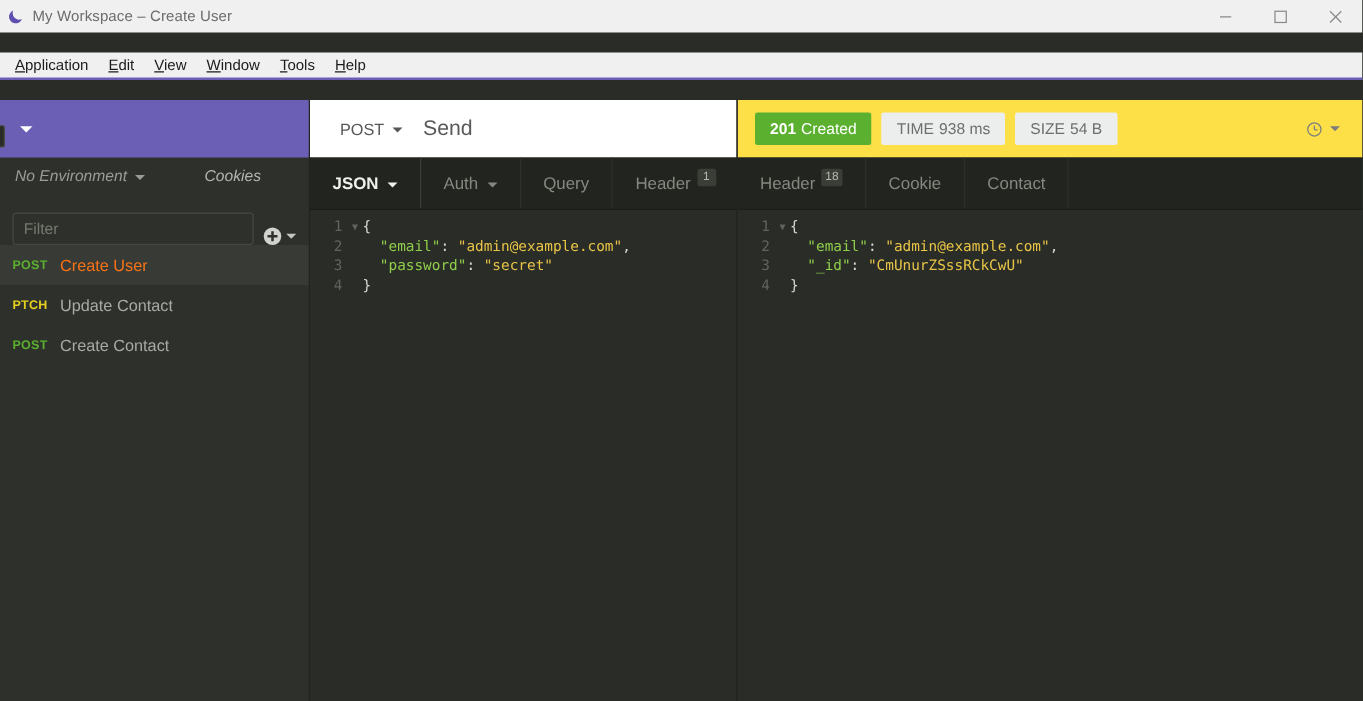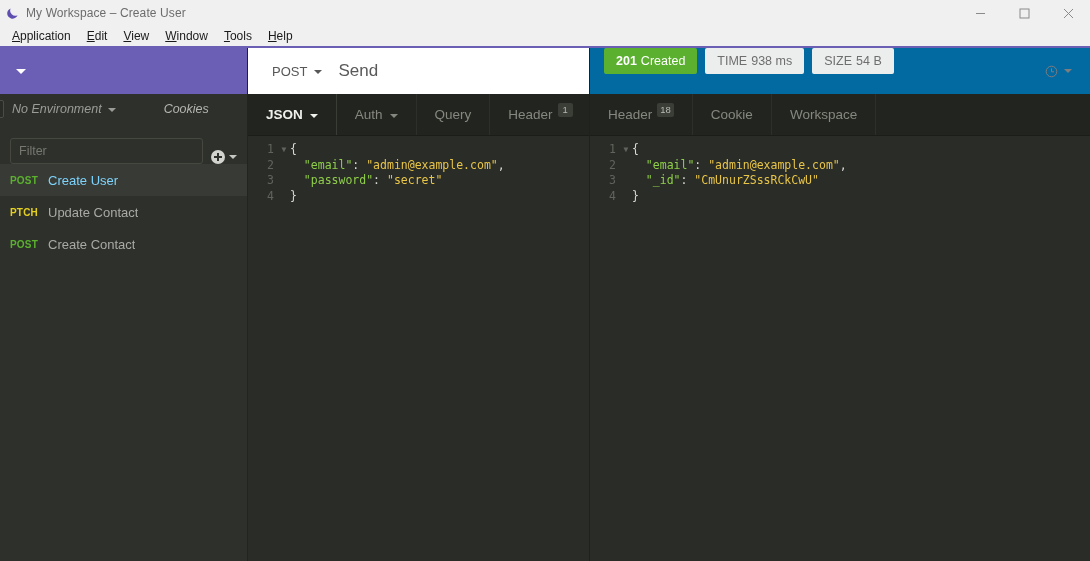--- a/index.html
+++ b/index.html
@@ -11,20 +11,21 @@
     font-family: "Liberation Sans", sans-serif;
     background: #2a2c28;
   }
 
   .app {
     position: relative;
     width: 1090px;
     height: 561px;
     display: flex;
     flex-direction: column;
+    gap: 16px;
   }
 
   
   .titlebar {
     height: 26px;
     background: #f0f0f0;
     display: flex;
     align-items: center;
     flex: 0 0 26px;
     position: relative;
@@ -202,21 +203,21 @@
     font-weight: bold;
     letter-spacing: 0.2px;
   }
   .req-name {
     font-size: 13px;
     color: #a9aaa6;
     white-space: nowrap;
     overflow: hidden;
     text-overflow: ellipsis;
   }
-  .req-row.active .req-name { color: #7dd3fc; }
+  .req-row.active .req-name { color: #f97316; }
 
   
   .request-pane {
     width: 342px;
     flex: 0 0 342px;
     display: flex;
     flex-direction: column;
     background: #2a2c28;
     border-right: 1px solid #1f211d;
     position: relative;
@@ -343,22 +344,23 @@
   .response-pane {
     flex: 1 1 auto;
     display: flex;
     flex-direction: column;
     background: #2a2c28;
     min-width: 0;
   }
   .status-bar {
     height: 46px;
     flex: 0 0 46px;
-    background: #0369a1;
-    display: flex;
+    background: #fde047;
+    display: flex;
+    align-items: center;
     padding: 0 14px;
     gap: 8px;
   }
   .status-badge {
     height: 26px;
     display: flex;
     align-items: center;
     padding: 0 12px;
     font-size: 12.5px;
     border-radius: 2px;
@@ -537,21 +539,21 @@
 
       <div class="tabbar" id="response-tabbar">
           <div class="tab">
             <span>Header</span>
             <span class="tab-badge">18</span>
           </div>
           <div class="tab">
             <span>Cookie</span>
           </div>
           <div class="tab">
-            <span>Workspace</span>
+            <span>Contact</span>
           </div>
         </div>
 
       <div class="editor" id="response-editor">
           <div class="code-line"><span class="gutter">1</span><span class="fold">▼</span><span class="code-text"><span class="tok-punc">{</span></span></div>
           <div class="code-line"><span class="gutter">2</span><span class="fold"></span><span class="code-text"><span class="tok-plain">  </span><span class="tok-key">"email"</span><span class="tok-punc">: </span><span class="tok-str">"admin@example.com"</span><span class="tok-punc">,</span></span></div>
           <div class="code-line"><span class="gutter">3</span><span class="fold"></span><span class="code-text"><span class="tok-plain">  </span><span class="tok-key">"_id"</span><span class="tok-punc">: </span><span class="tok-str">"CmUnurZSssRCkCwU"</span></span></div>
           <div class="code-line"><span class="gutter">4</span><span class="fold"></span><span class="code-text"><span class="tok-punc">}</span></span></div>
         </div>
     </div>

